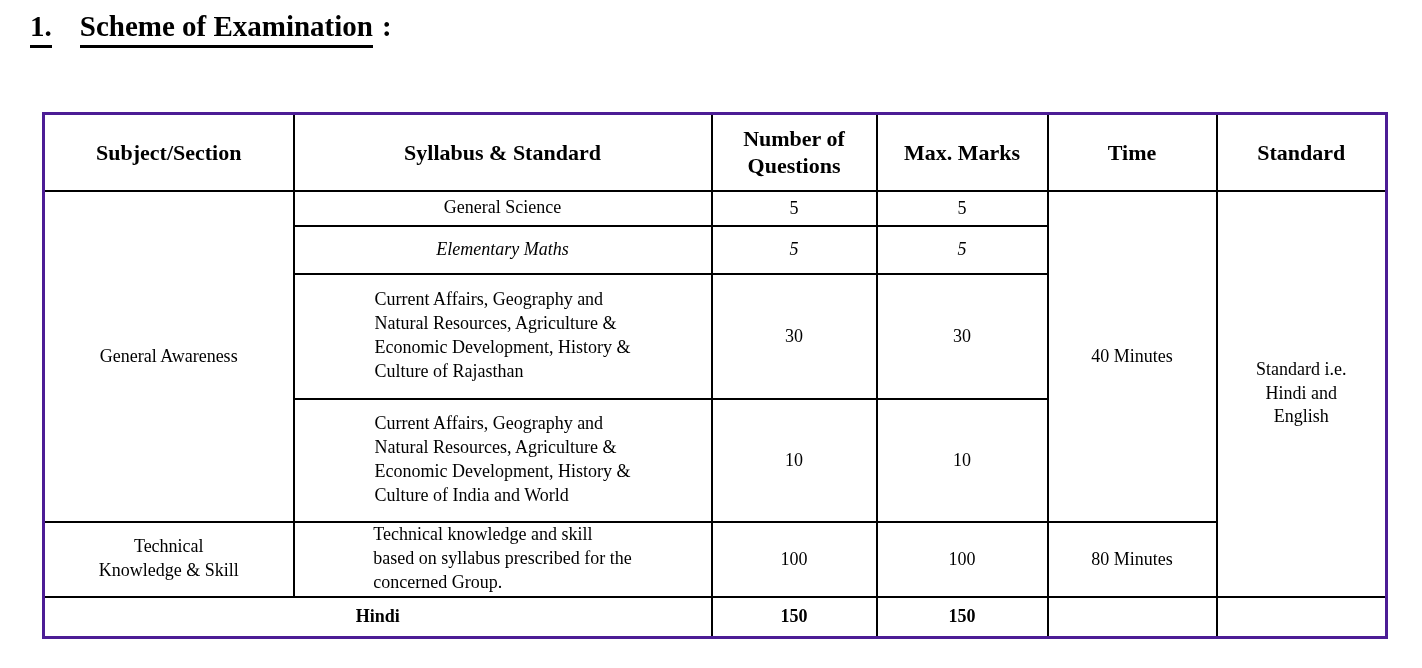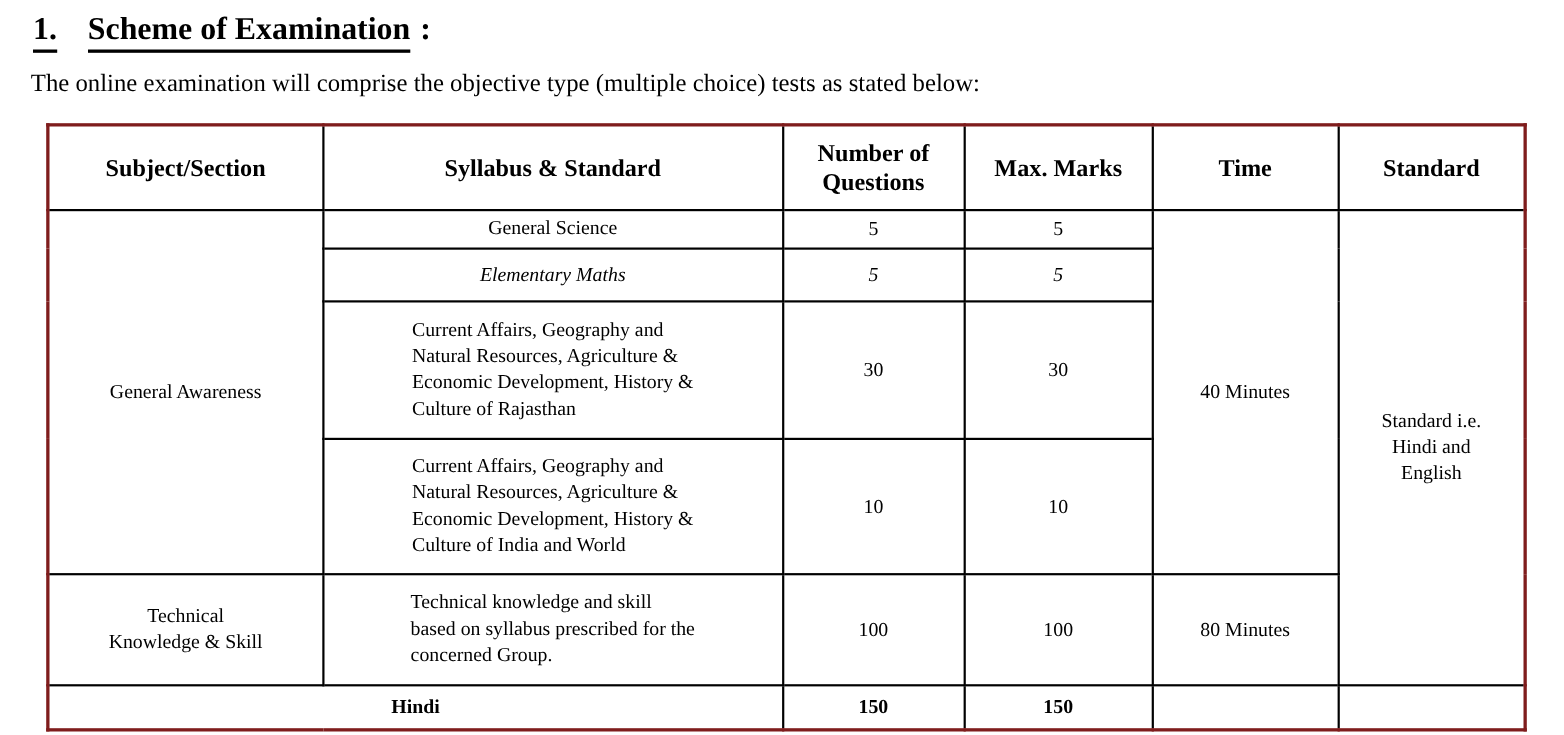--- a/index.html
+++ b/index.html
@@ -54,21 +54,21 @@
   }
 
   
   table.scheme {
     position: absolute;
     left: 42px;
     top: 112px;
     border-collapse: collapse;
     table-layout: fixed;
     width: 1343px;
-    border: 3px solid #7f1d1d;
+    border: 3px solid #4c1d95;
   }
   table.scheme th,
   table.scheme td {
     border: 2px solid #000;
     font-size: 18px;
     text-align: center;
     vertical-align: middle;
     padding: 0;
     overflow: hidden;
   }
@@ -92,33 +92,32 @@
   .version-text { max-width: 150px; }
   tr.total-row td {
     font-weight: bold;
   }
   
   tr.hdr   { height: 77px; }
   tr.r-gs  { height: 35px; }
   tr.r-em  { height: 48px; font-style: italic; }
   tr.r-raj { height: 125px; }
   tr.r-ind { height: 123px; }
-  tr.r-tech{ height: 101px; }
+  tr.r-tech{ height: 75px; }
   tr.total-row { height: 41px; }
 </style>
 </head>
 <body>
 
 <div class="page">
 
   <div class="heading">
     <span class="hnum">1.</span><span class="htitle">Scheme of Examination</span><span class="hcolon">:</span>
   </div>
 
-  <p class="intro">The online examination will comprise the objective type (multiple choice) tests as stated below:</p>
 
   <table class="scheme">
     <colgroup>
       <col style="width:250px">
       <col style="width:418px">
       <col style="width:165px">
       <col style="width:171px">
       <col style="width:169px">
       <col style="width:170px">
     </colgroup>

